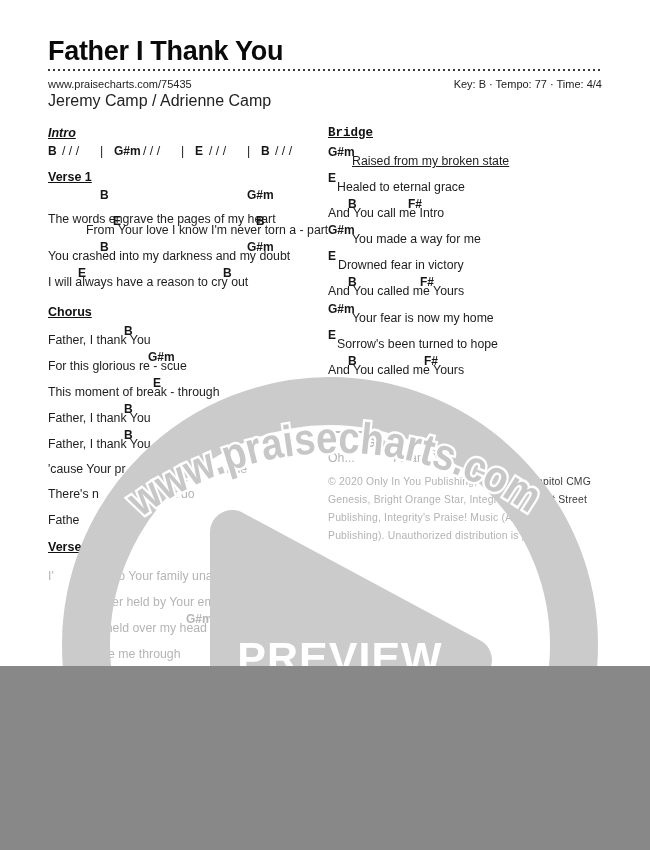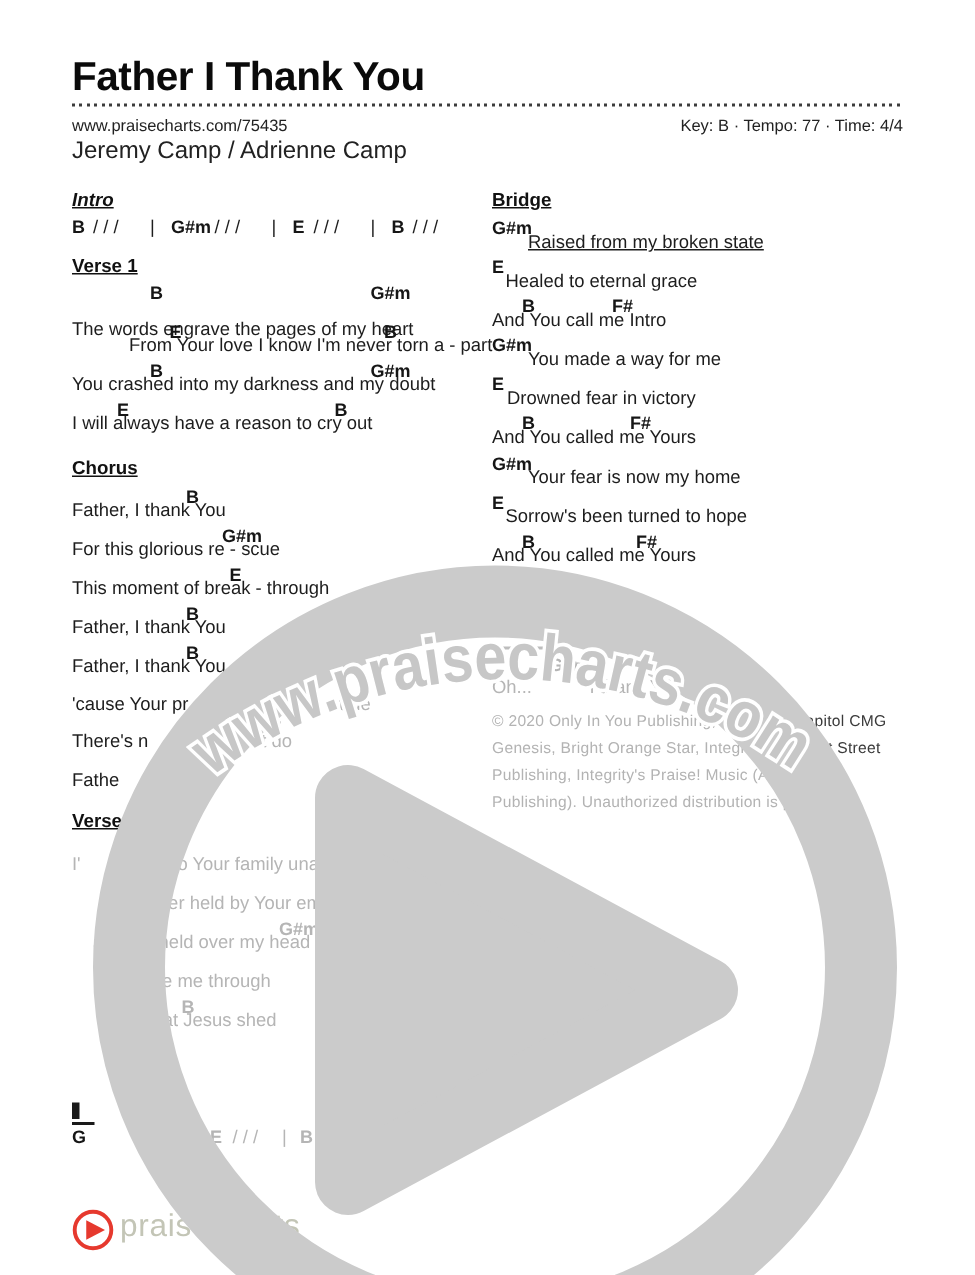--- a/index.html
+++ b/index.html
@@ -1,17 +1,17 @@
 <!DOCTYPE html>
 <html><head>
 <meta charset="utf-8">
 <style>
   html,body{margin:0;padding:0;background:#888;}
   .page{
-    position:relative;width:650px;height:850px;background:#ffffff;
+    position:relative;width:650px;height:666px;background:#ffffff;
     font-family:"Liberation Sans","DejaVu Sans",sans-serif;overflow:hidden;
     margin:0 auto;
   }
   .fr{position:absolute;white-space:pre;line-height:1;}
   .h{font-weight:bold;font-size:12.5px;color:#111;text-decoration:underline;}
   .c{font-weight:bold;font-size:12px;color:#161616;}
   .l{font-size:12.3px;color:#1d1d1d;}
   .cf{font-weight:bold;font-size:12px;color:#b5b5b5;}
   .lf{font-size:12.3px;color:#b5b5b5;}
   .cp{font-size:10.4px;color:#b3b3b3;letter-spacing:.2px;}
@@ -101,21 +101,21 @@
       <span class="fr cf" style="left: 121px; top: 665px;">B</span>
       <span class="fr lf" style="left: 88px; top: 674px;">d that Jesus shed</span>
       <span class="fr " style="left: 48px; top: 735px; width: 5px; height: 11px; background: rgb(26, 26, 26); display: inline-block;"></span>
       <span class="fr " style="left: 48px; top: 748px; width: 15px; height: 2px; background: rgb(26, 26, 26); display: inline-block;"></span>
       <span class="fr c" style="left: 48px; top: 752px;">G</span>
       <span class="fr cf" style="left: 140px; top: 752px;">E</span>
       <span class="fr lf" style="left: 155px; top: 752px;">/ / /</span>
       <span class="fr lf" style="left: 188px; top: 752px;">|</span>
       <span class="fr cf" style="left: 200px; top: 752px;">B</span>
       <span class="fr lf" style="left: 215px; top: 752px;">/ / /</span>
-      <span class="fr h" style="left: 328px; top: 127px;">Bridge</span>
+      <span class="fr h" style="left: 328px; top: 127px; font-family: Liberation Mono, monospace;">Bridge</span>
       <span class="fr c" style="left: 328px; top: 146px;">G#m</span>
       <span class="fr l" style="left: 352px; top: 155px; text-decoration: underline;">Raised from my broken state</span>
       <span class="fr c" style="left: 328px; top: 172px;">E</span>
       <span class="fr l" style="left: 337px; top: 181px;">Healed to eternal grace</span>
       <span class="fr c" style="left: 348px; top: 198px;">B</span>
       <span class="fr c" style="left: 408px; top: 198px;">F#</span>
       <span class="fr l" style="left: 328px; top: 207px;">And You call me Intro</span>
       <span class="fr c" style="left: 328px; top: 224px;">G#m</span>
       <span class="fr l" style="left: 352px; top: 233px;">You made a way for me</span>
       <span class="fr c" style="left: 328px; top: 250px;">E</span>
@@ -155,14 +155,15 @@
   <svg class="overlay" width="650" height="850" viewBox="0 0 650 850">
     <defs>
       <path id="arcp" d="M 138 520 A 330 330 0 0 1 532 516" fill="none"></path>
     </defs>
     <circle cx="330" cy="645" r="244" fill="none" stroke="#cbcbcb" stroke-width="48"></circle>
     <path d="M 232 532 L 232 788 L 470 660 Z" fill="#cbcbcb" stroke="#cbcbcb" stroke-width="44" stroke-linejoin="round"></path>
     <text font-size="44" font-weight="bold" fill="#c7c7c7" stroke="#ffffff" stroke-width="5" paint-order="stroke" style="font-family:'Liberation Sans',sans-serif;">
       <textPath href="#arcp" startOffset="50%" text-anchor="middle" textLength="415" lengthAdjust="spacingAndGlyphs">www.praisecharts.com</textPath>
     </text>
   </svg>
+  <div class="preview">PREVIEW</div>
 
 </div>
 
 </body></html>

